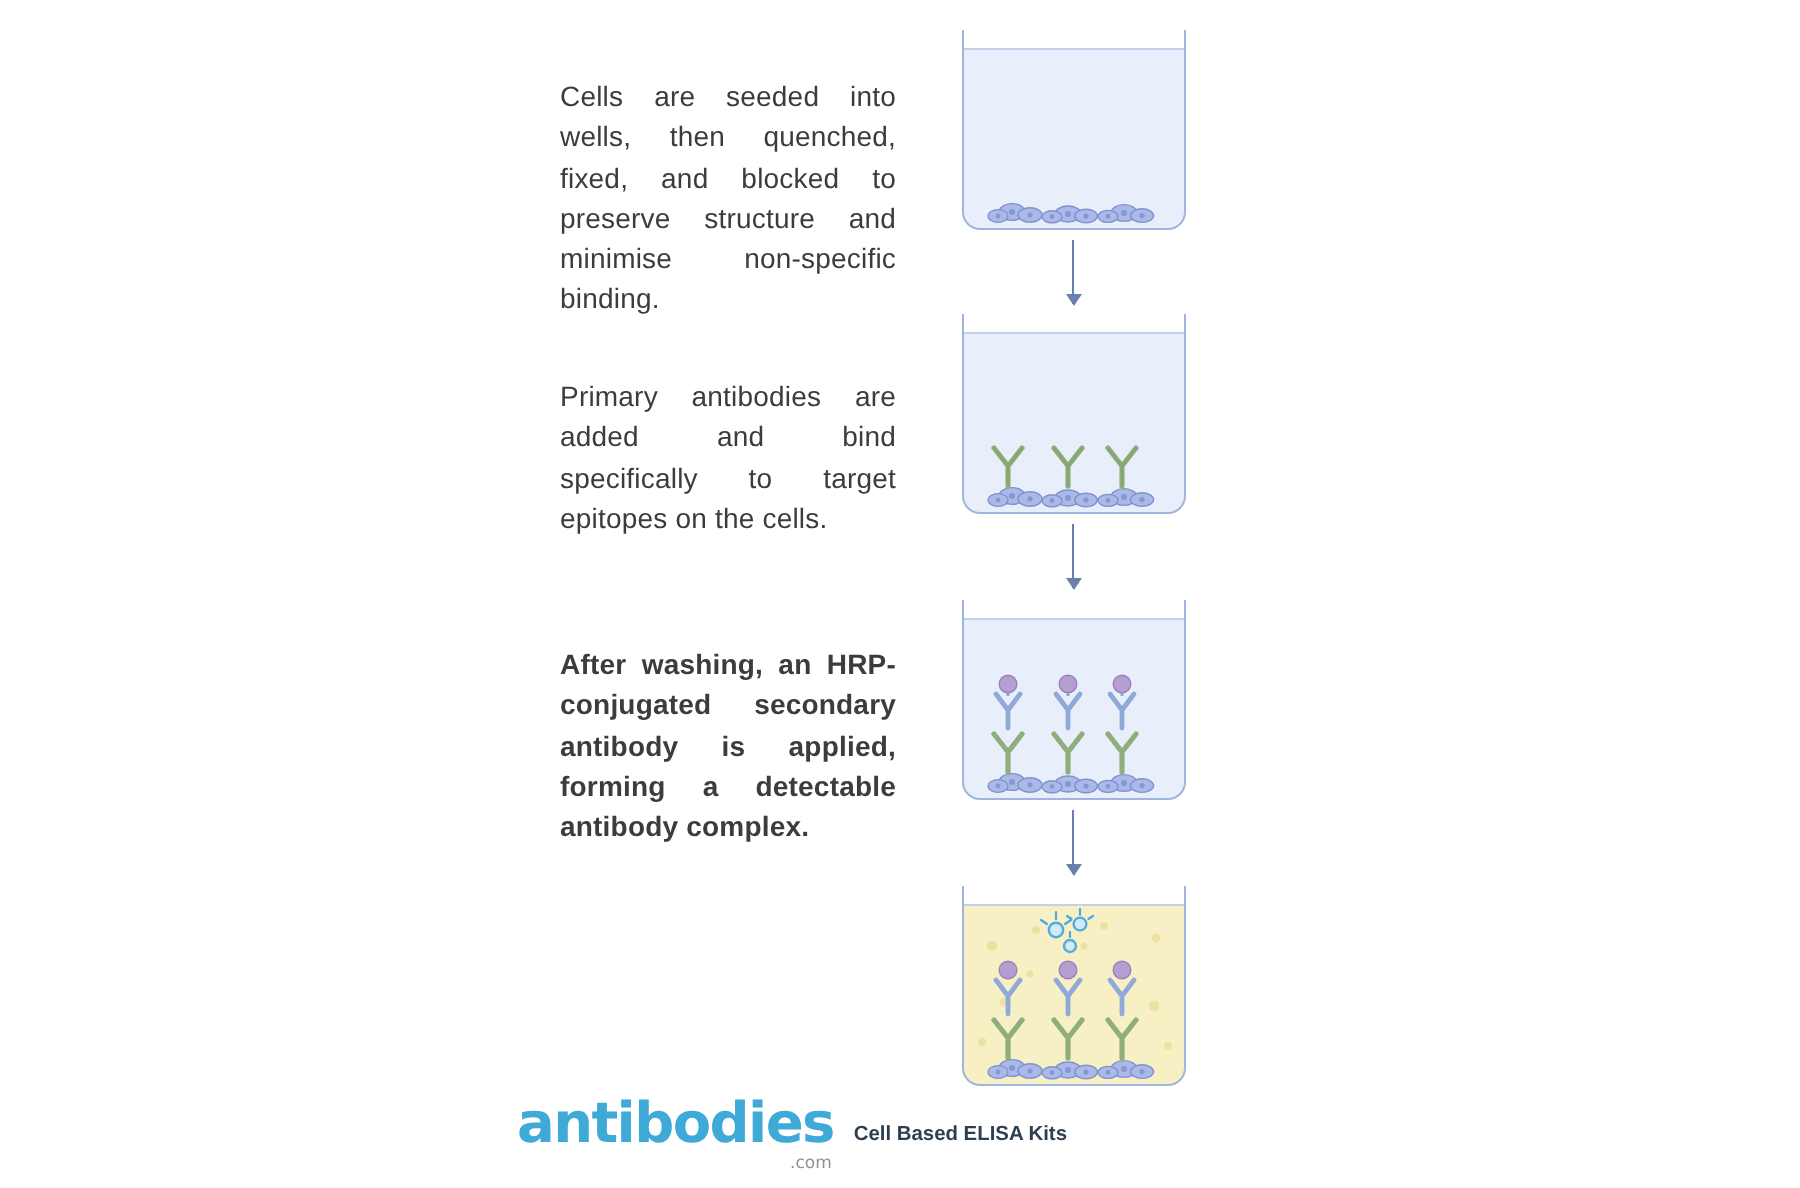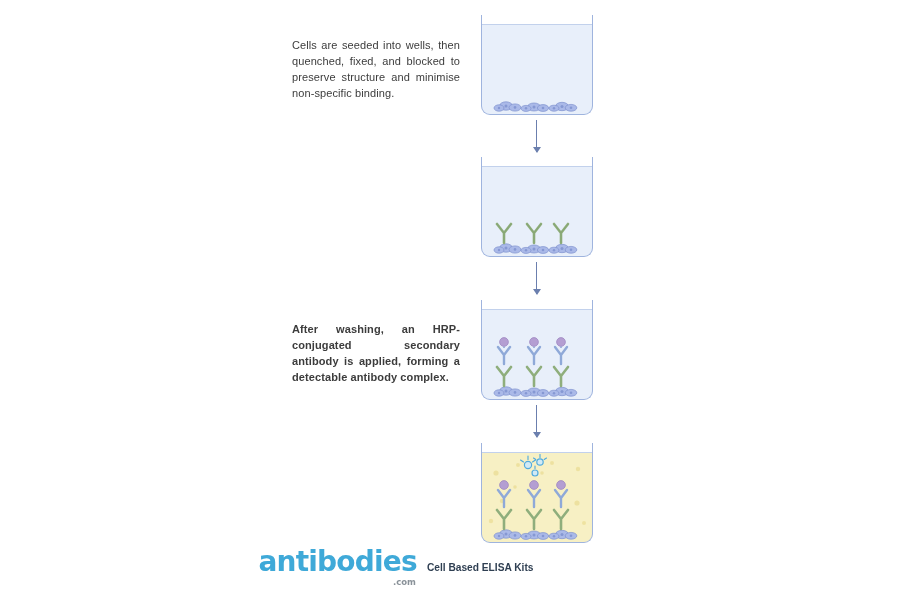--- a/index.html
+++ b/index.html
@@ -25,27 +25,26 @@
   
   .step {
     position: absolute;
     left: 280px;
     width: 340px;
     display: flex;
     align-items: flex-start;
   }
   .step-text {
     width: 168px;
-    font-size: 11px;
+    font-size: 14px;
     line-height: 1.45;
     color: #3c3c3c;
     text-align: justify;
     text-justify: inter-word;
     letter-spacing: 0.1px;
-    margin-left: 12px;
   }
 
   
   .well-wrap {
     position: absolute;
   }
   .well {
     position: relative;
     width: 112px;
     box-sizing: border-box;
@@ -120,21 +119,21 @@
     letter-spacing: -0.8px;
     line-height: 1;
     position: relative;
     font-family: "DejaVu Sans", sans-serif;
   }
   .logo .dotcom {
     position: absolute;
     right: 1px;
     bottom: -10px;
     font-size: 8.5px;
-    font-weight: 700;
+    font-weight: 400;
     color: #8a9299;
     letter-spacing: 0;
     text-align: right;
   }
   .footer-caption {
     font-size: 10.2px;
     font-weight: 700;
     color: #2f3f52;
     margin-left: 10px;
     padding-bottom: 3px;
@@ -177,20 +176,23 @@
         </g>
       </svg>
     </div>
   </div>
 
   <div class="arrow" style="top:120px; height:32px;">
     <div class="shaft"></div>
     <div class="head"></div>
   </div>
 
+  <div class="step" style="top:188px;">
+    <div class="step-text">Primary antibodies are added and bind specifically to target epitopes on the cells.</div>
+  </div>
   <div class="well-wrap" style="left:481px; top:157px;">
     <div class="well" style="height:100px;">
       <div class="rim"></div>
       <svg class="well-svg" width="112" height="100" viewBox="0 0 112 100">
         <g fill="#aab9e8" stroke="#7f92cf" stroke-width="0.7">
           <ellipse cx="24" cy="91" rx="6.5" ry="4.2"></ellipse>
           <ellipse cx="33" cy="92.5" rx="6" ry="3.6"></ellipse>
           <ellipse cx="17" cy="93" rx="5" ry="3.2"></ellipse>
           <ellipse cx="52" cy="92" rx="6.5" ry="4"></ellipse>
           <ellipse cx="61" cy="93" rx="5.6" ry="3.4"></ellipse>

